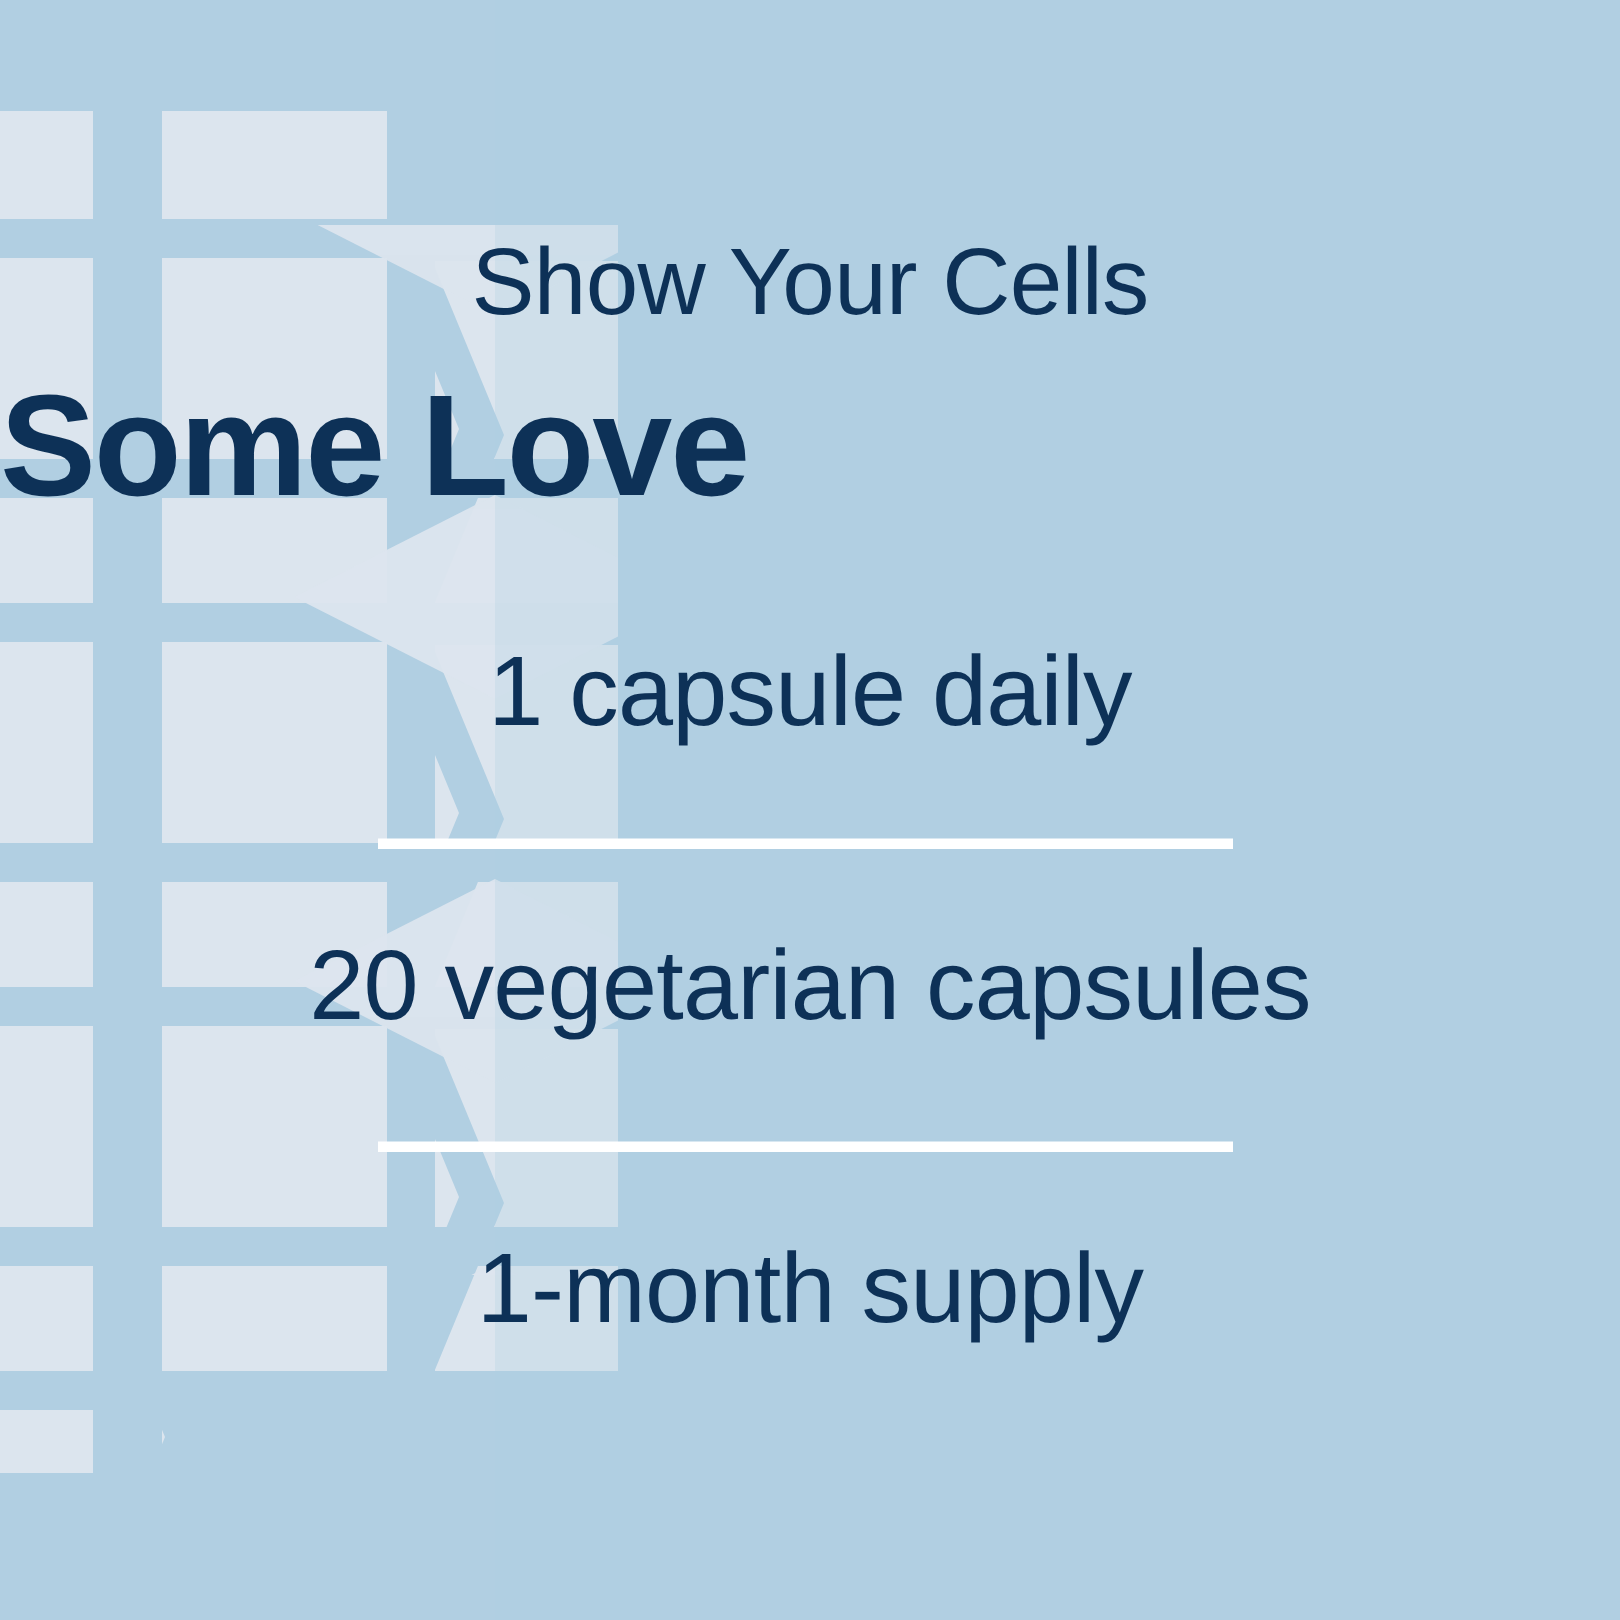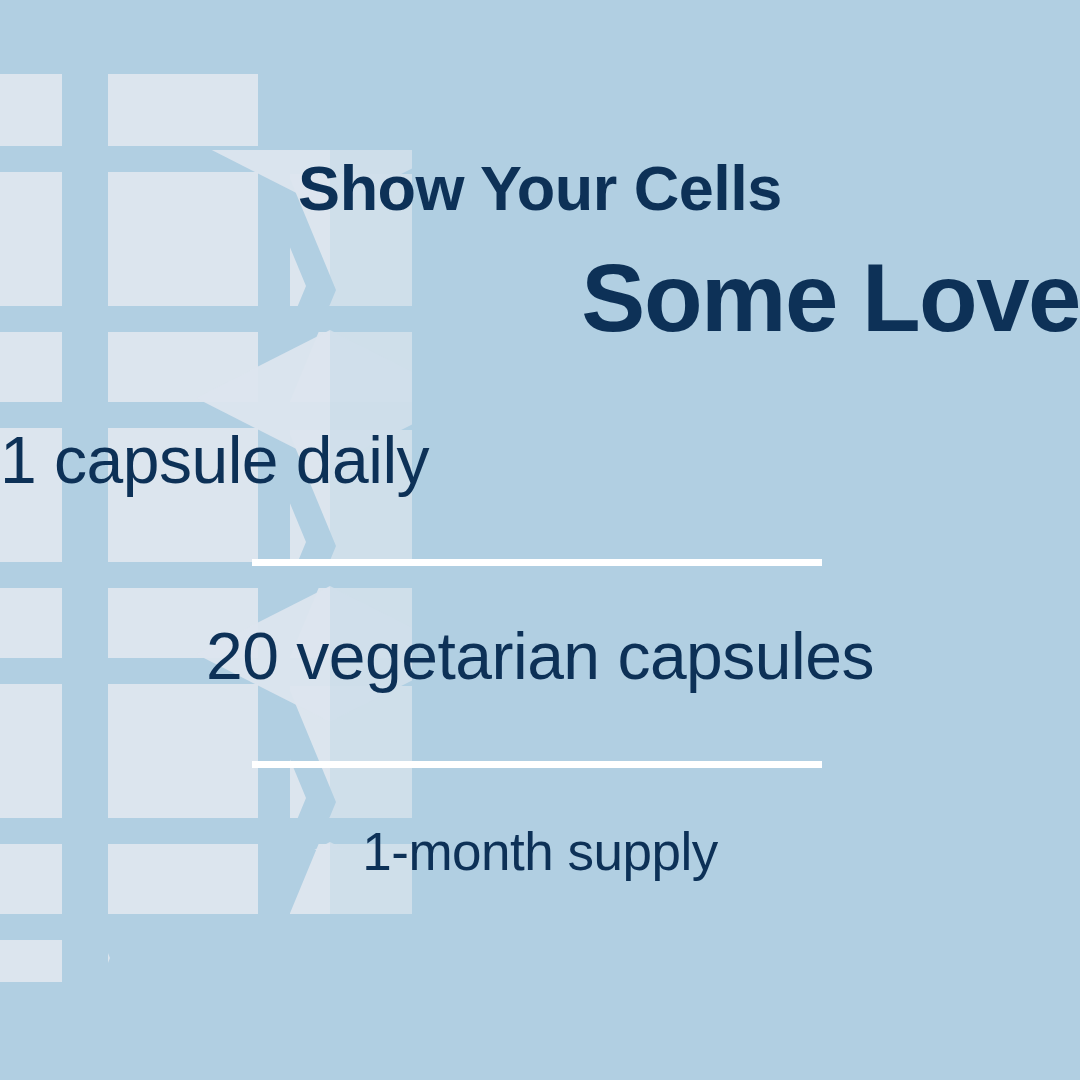--- a/index.html
+++ b/index.html
@@ -46,60 +46,60 @@
     color: #0d3157;
     line-height: 1;
   }
 
   #eyebrow {
     left: 0;
     right: 0;
     top: 157px;
     text-align: center;
     font-size: 63px;
-    font-weight: 700;
+    font-weight: 400;
     letter-spacing: -0.5px;
   }
 
   #headline {
     left: 0;
     right: 0;
     top: 250px;
-    text-align: right;
+    text-align: left;
     font-size: 96px;
     font-weight: 700;
     letter-spacing: -1.5px;
   }
 
   #fact-1 {
     left: 0;
     right: 0;
     top: 427px;
-    text-align: left;
+    text-align: center;
     font-size: 66px;
     font-weight: 500;
     letter-spacing: -0.5px;
   }
 
   #fact-2 {
     left: 0;
     right: 0;
     top: 623px;
     text-align: center;
     font-size: 66px;
     font-weight: 500;
     letter-spacing: -0.5px;
   }
 
   #fact-3 {
     left: 0;
     right: 0;
     top: 825px;
     text-align: center;
-    font-size: 53px;
+    font-size: 66px;
     font-weight: 500;
     letter-spacing: -0.5px;
   }
 
   .rule {
     position: absolute;
     left: 252px;
     width: 570px;
     height: 7px;
     background: #ffffff;

